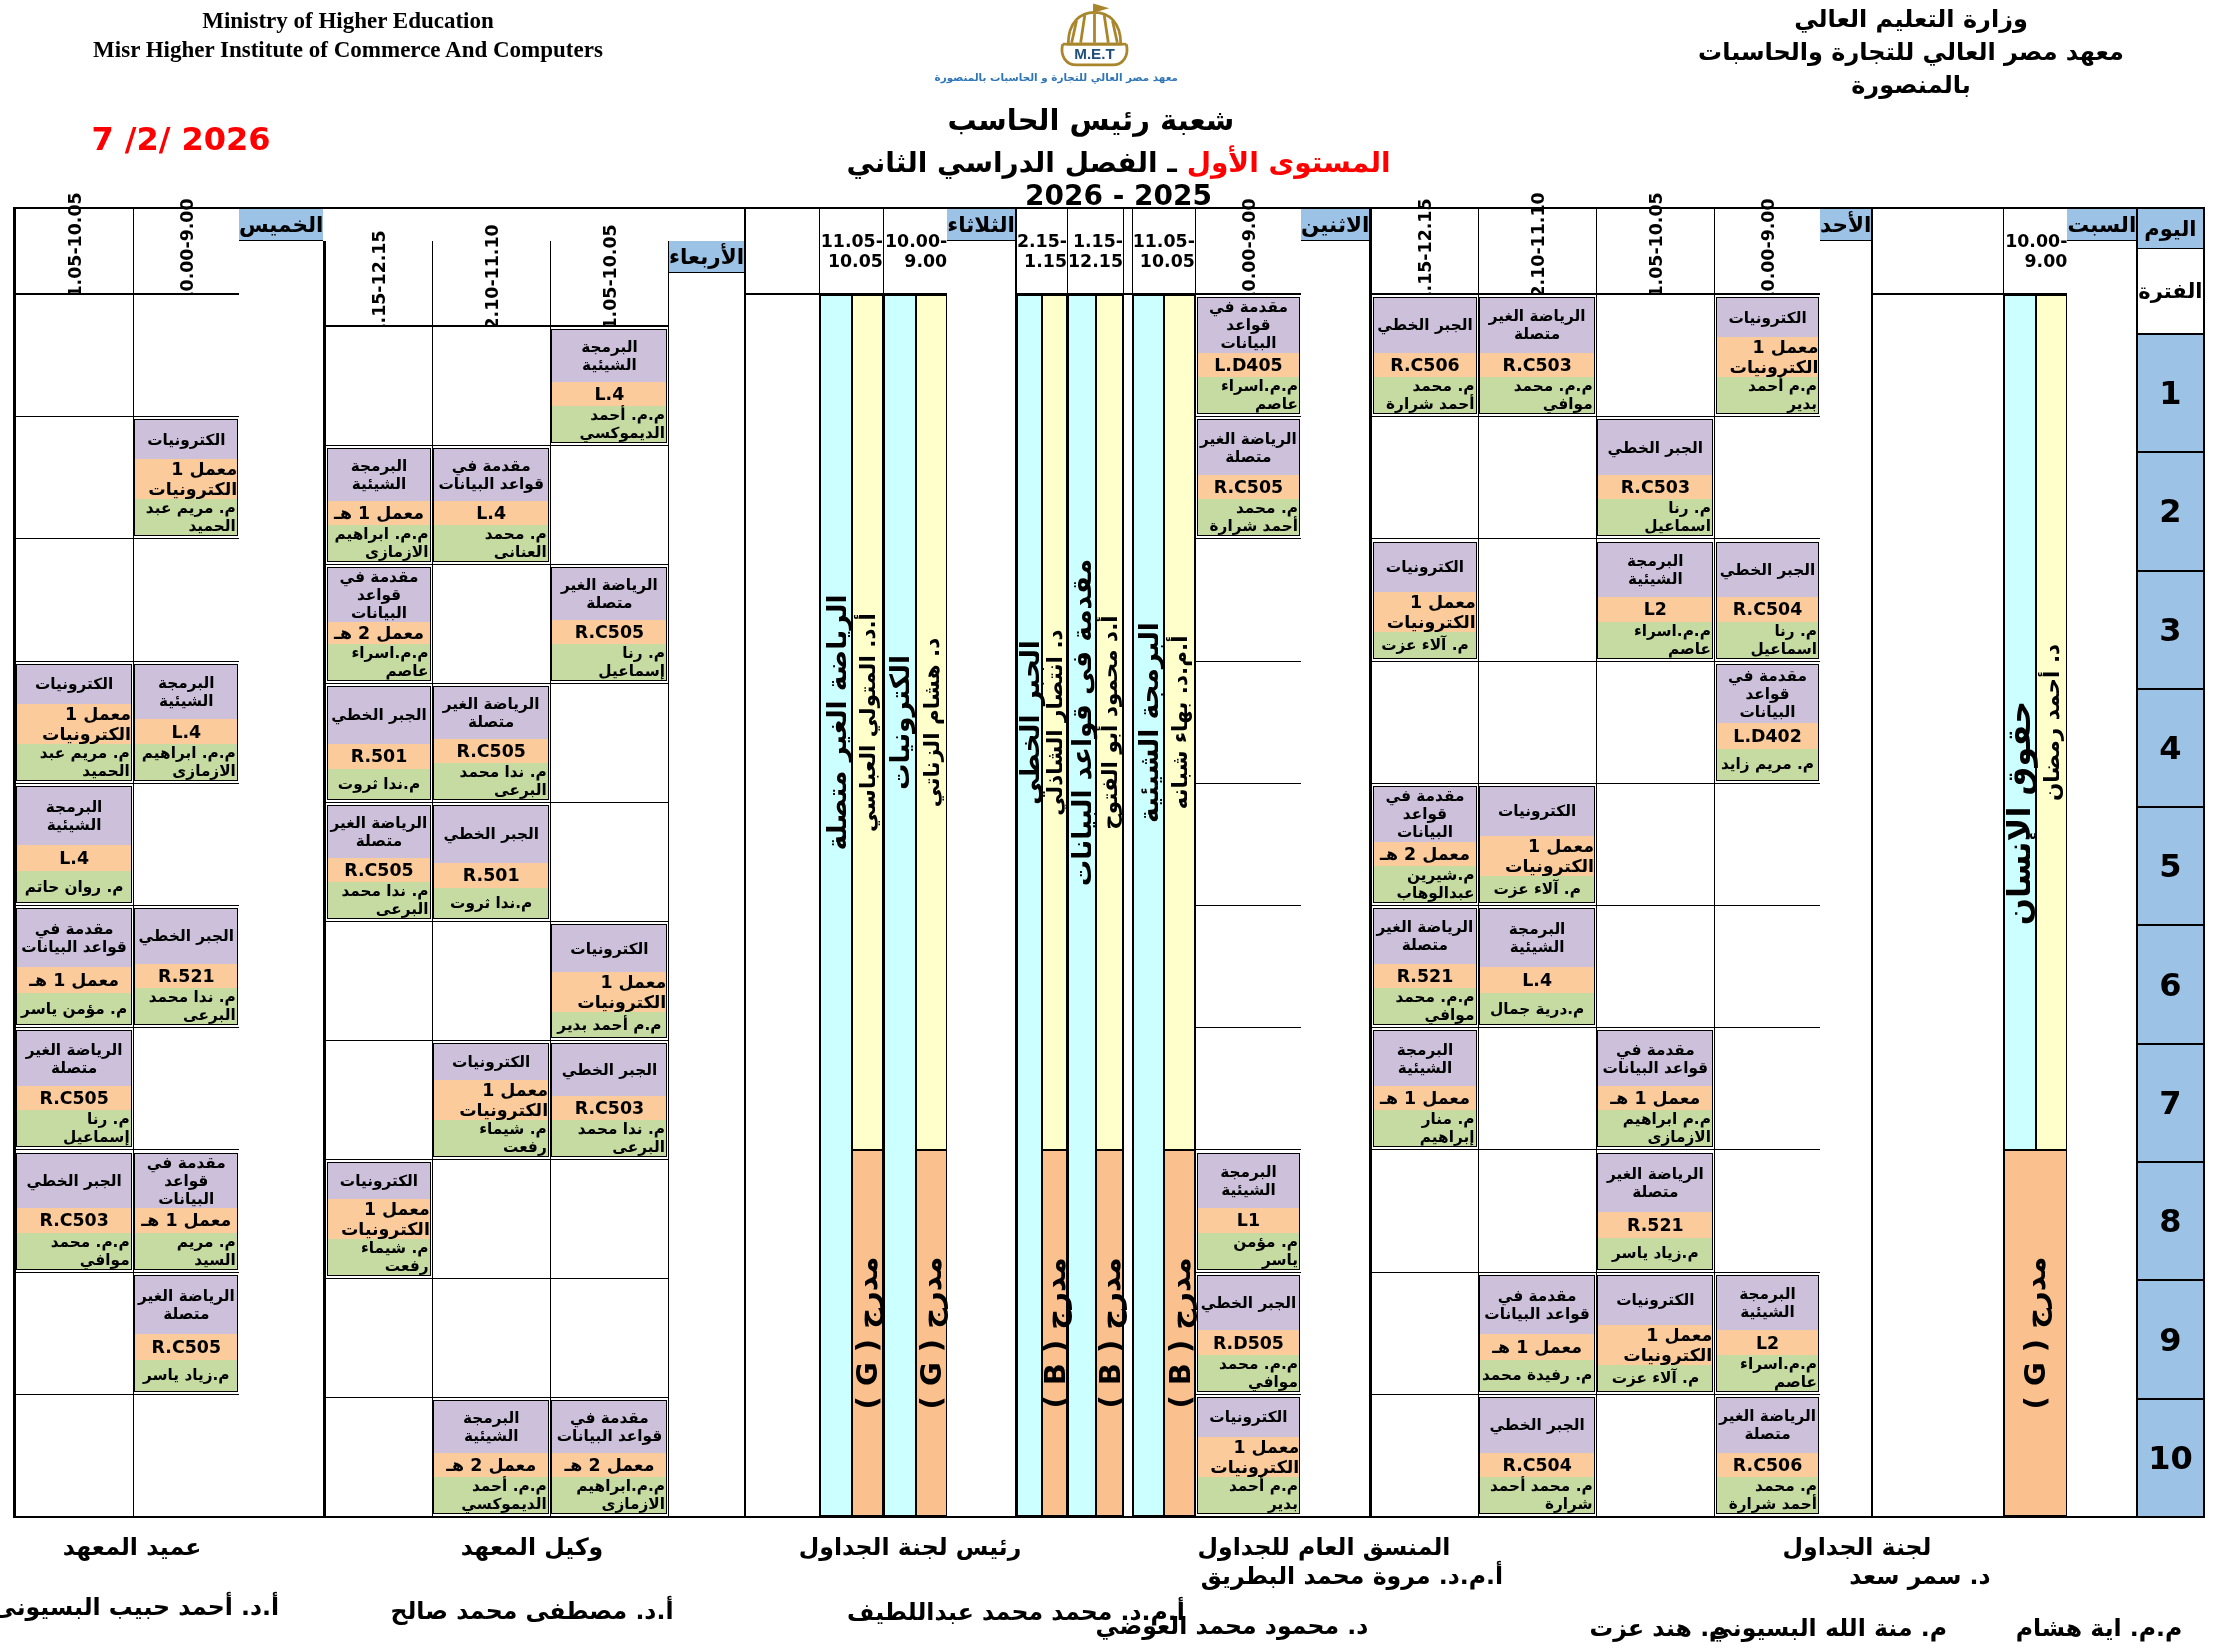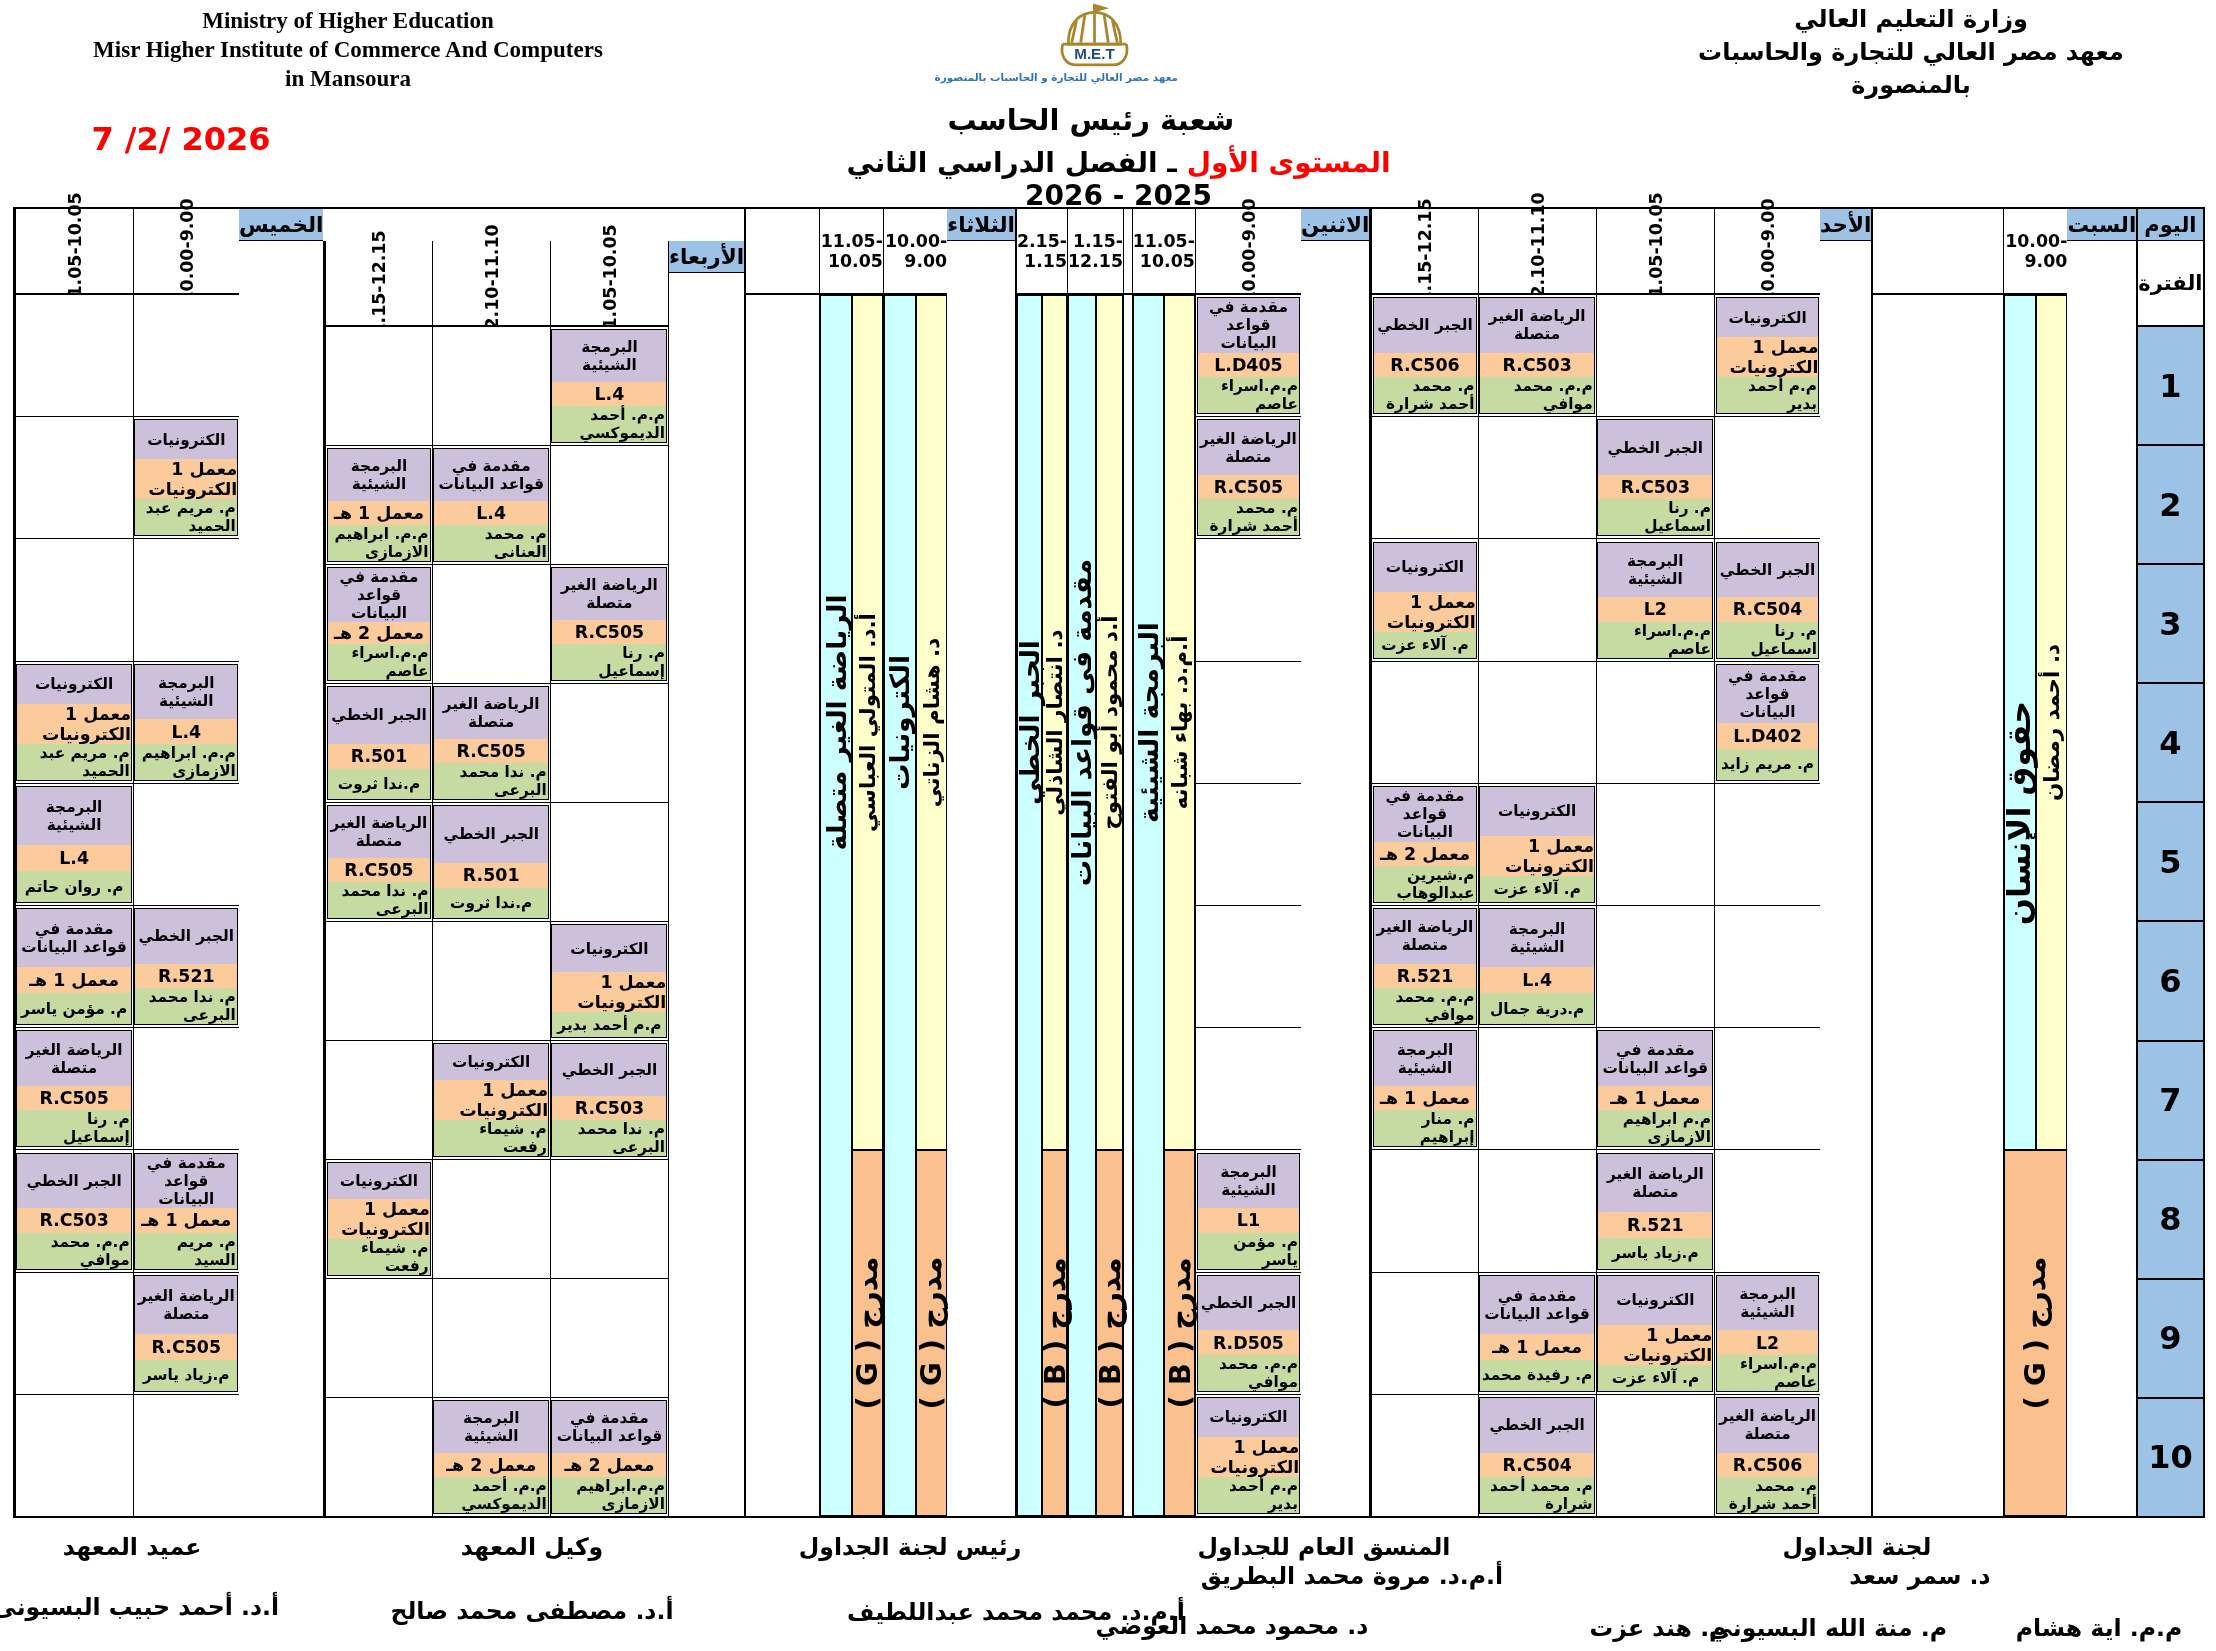--- a/index.html
+++ b/index.html
@@ -22,21 +22,21 @@
   .logo-wrap svg{display:block; margin:0 auto;}
   .logo-cap{color:var(--logoblue); font-size:10.4px; margin-top:-1.4px; white-space:nowrap;}
   .division{position:absolute; left:924px; top:103px; width:334px; text-align:center; font-size:29px;}
   .level-line{position:absolute; left:806px; top:146px; width:625px; text-align:center;
               font-size:28px; direction:rtl;}
   .level-line .red{color:var(--red);}
   
   .timetable{position:absolute; left:12.5px; top:207px; width:2192px; height:1311px;
              display:flex; direction:rtl; border:2.8px solid #000; background:#fff;}
   .corner{display:flex; flex-direction:column; border-left:2.8px solid #000;}
-  .corner-day{height:32px; background:var(--blue); border-bottom:1.4px solid #000;
+  .corner-day{height:40px; background:var(--blue); border-bottom:1.4px solid #000;
               display:flex; align-items:center; justify-content:center; font-size:21px;}
   .corner-period{height:86px; background:#fff; border-bottom:2.8px solid #000;
               display:flex; align-items:center; justify-content:center; font-size:21px;}
   .corner-rows{flex:1; display:flex; flex-direction:column;}
   .rownum{flex:1; background:var(--blue); border-top:2.1px solid #000;
           display:flex; align-items:center; justify-content:center; font-size:32px;}
   .rownum:first-child{border-top:0;}
   .day-block{display:flex; flex-direction:row; border-left:2.8px solid #000;}
   .day-block:last-child{border-left:0;}
   .day-name{height:32px; background:var(--blue); border-bottom:1.4px solid #000;
@@ -75,21 +75,20 @@
   .sig{position:absolute; transform:translateX(-50%); white-space:nowrap; font-size:23.6px; direction:rtl;}
 </style>
 </head>
 <body>
 
 <div class="page">
 
   <div class="hdr-en">
     <div>Ministry of Higher Education</div>
     <div>Misr Higher Institute of Commerce And Computers</div>
-    <div>in Mansoura</div>
   </div>
 
   <div class="hdr-date">7 /2/ 2026</div>
 
   <div class="hdr-ar" dir="rtl">
     <div>وزارة التعليم العالي</div>
     <div>معهد مصر العالي للتجارة والحاسبات</div>
     <div>بالمنصورة</div>
   </div>
 

